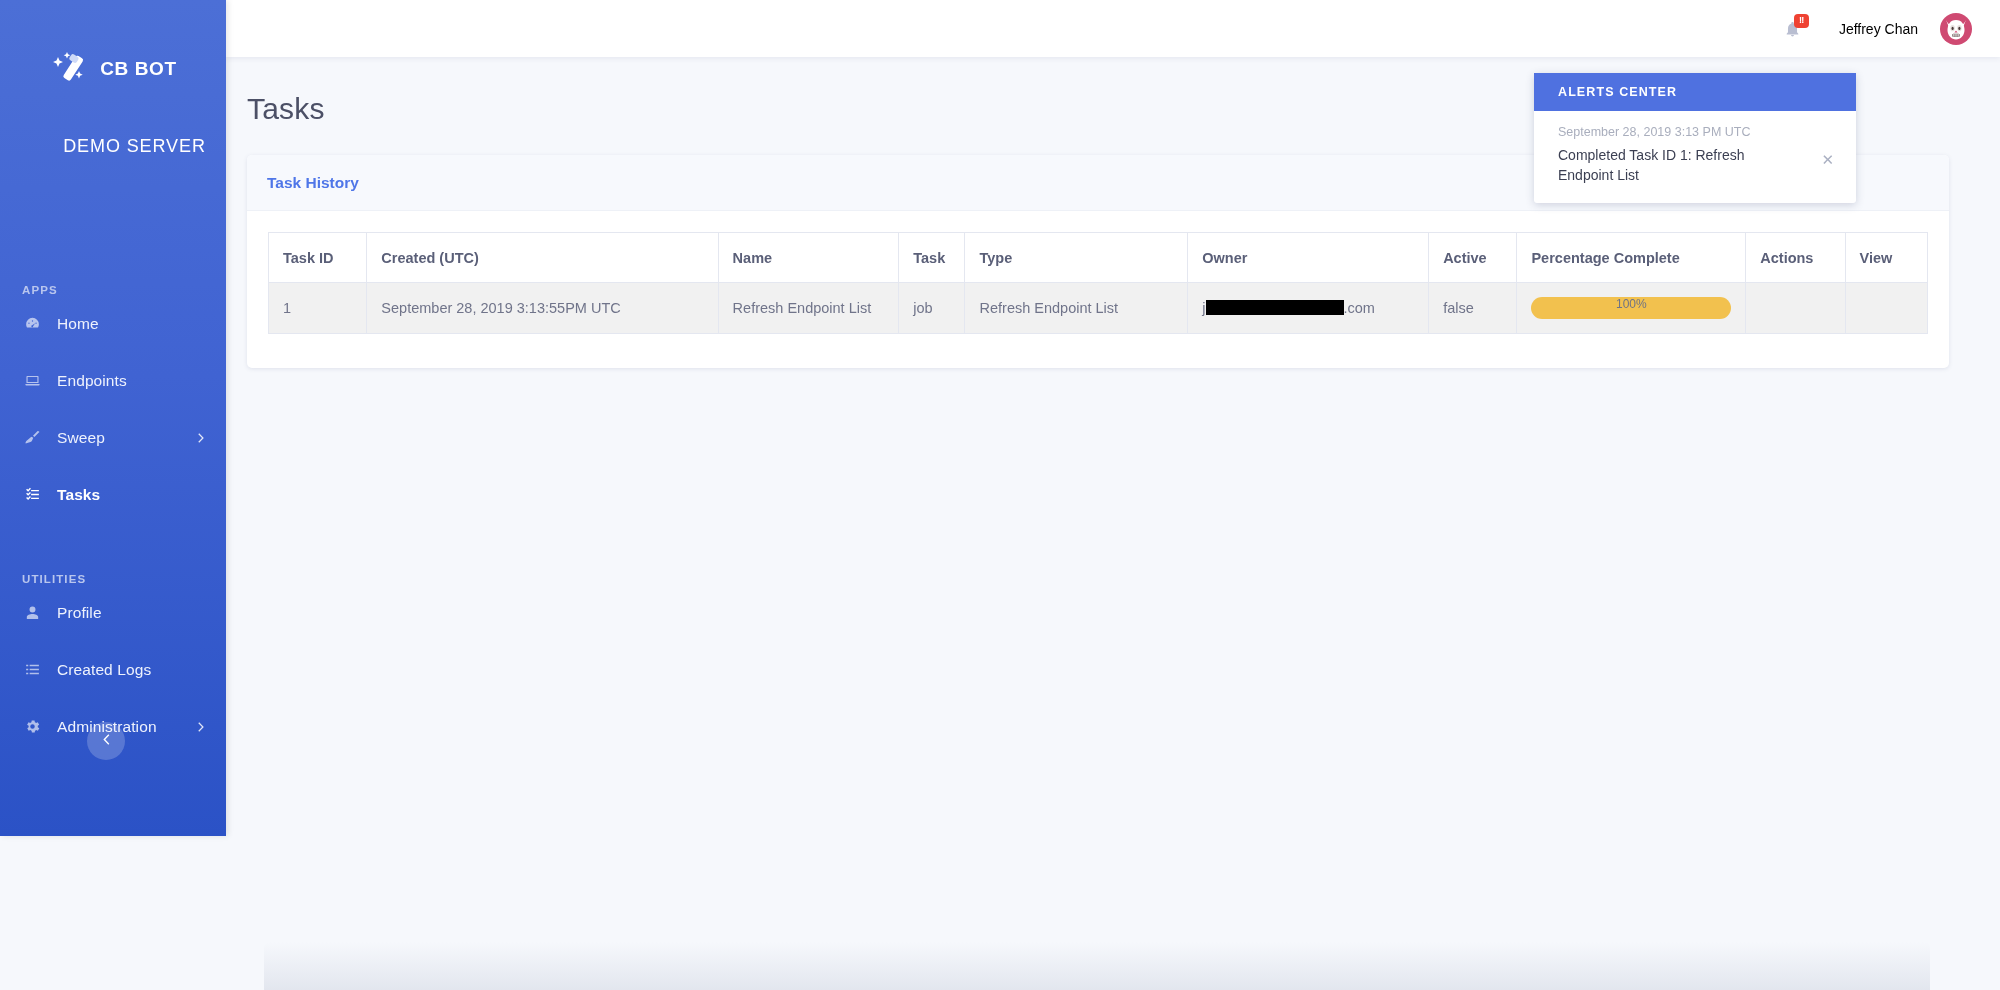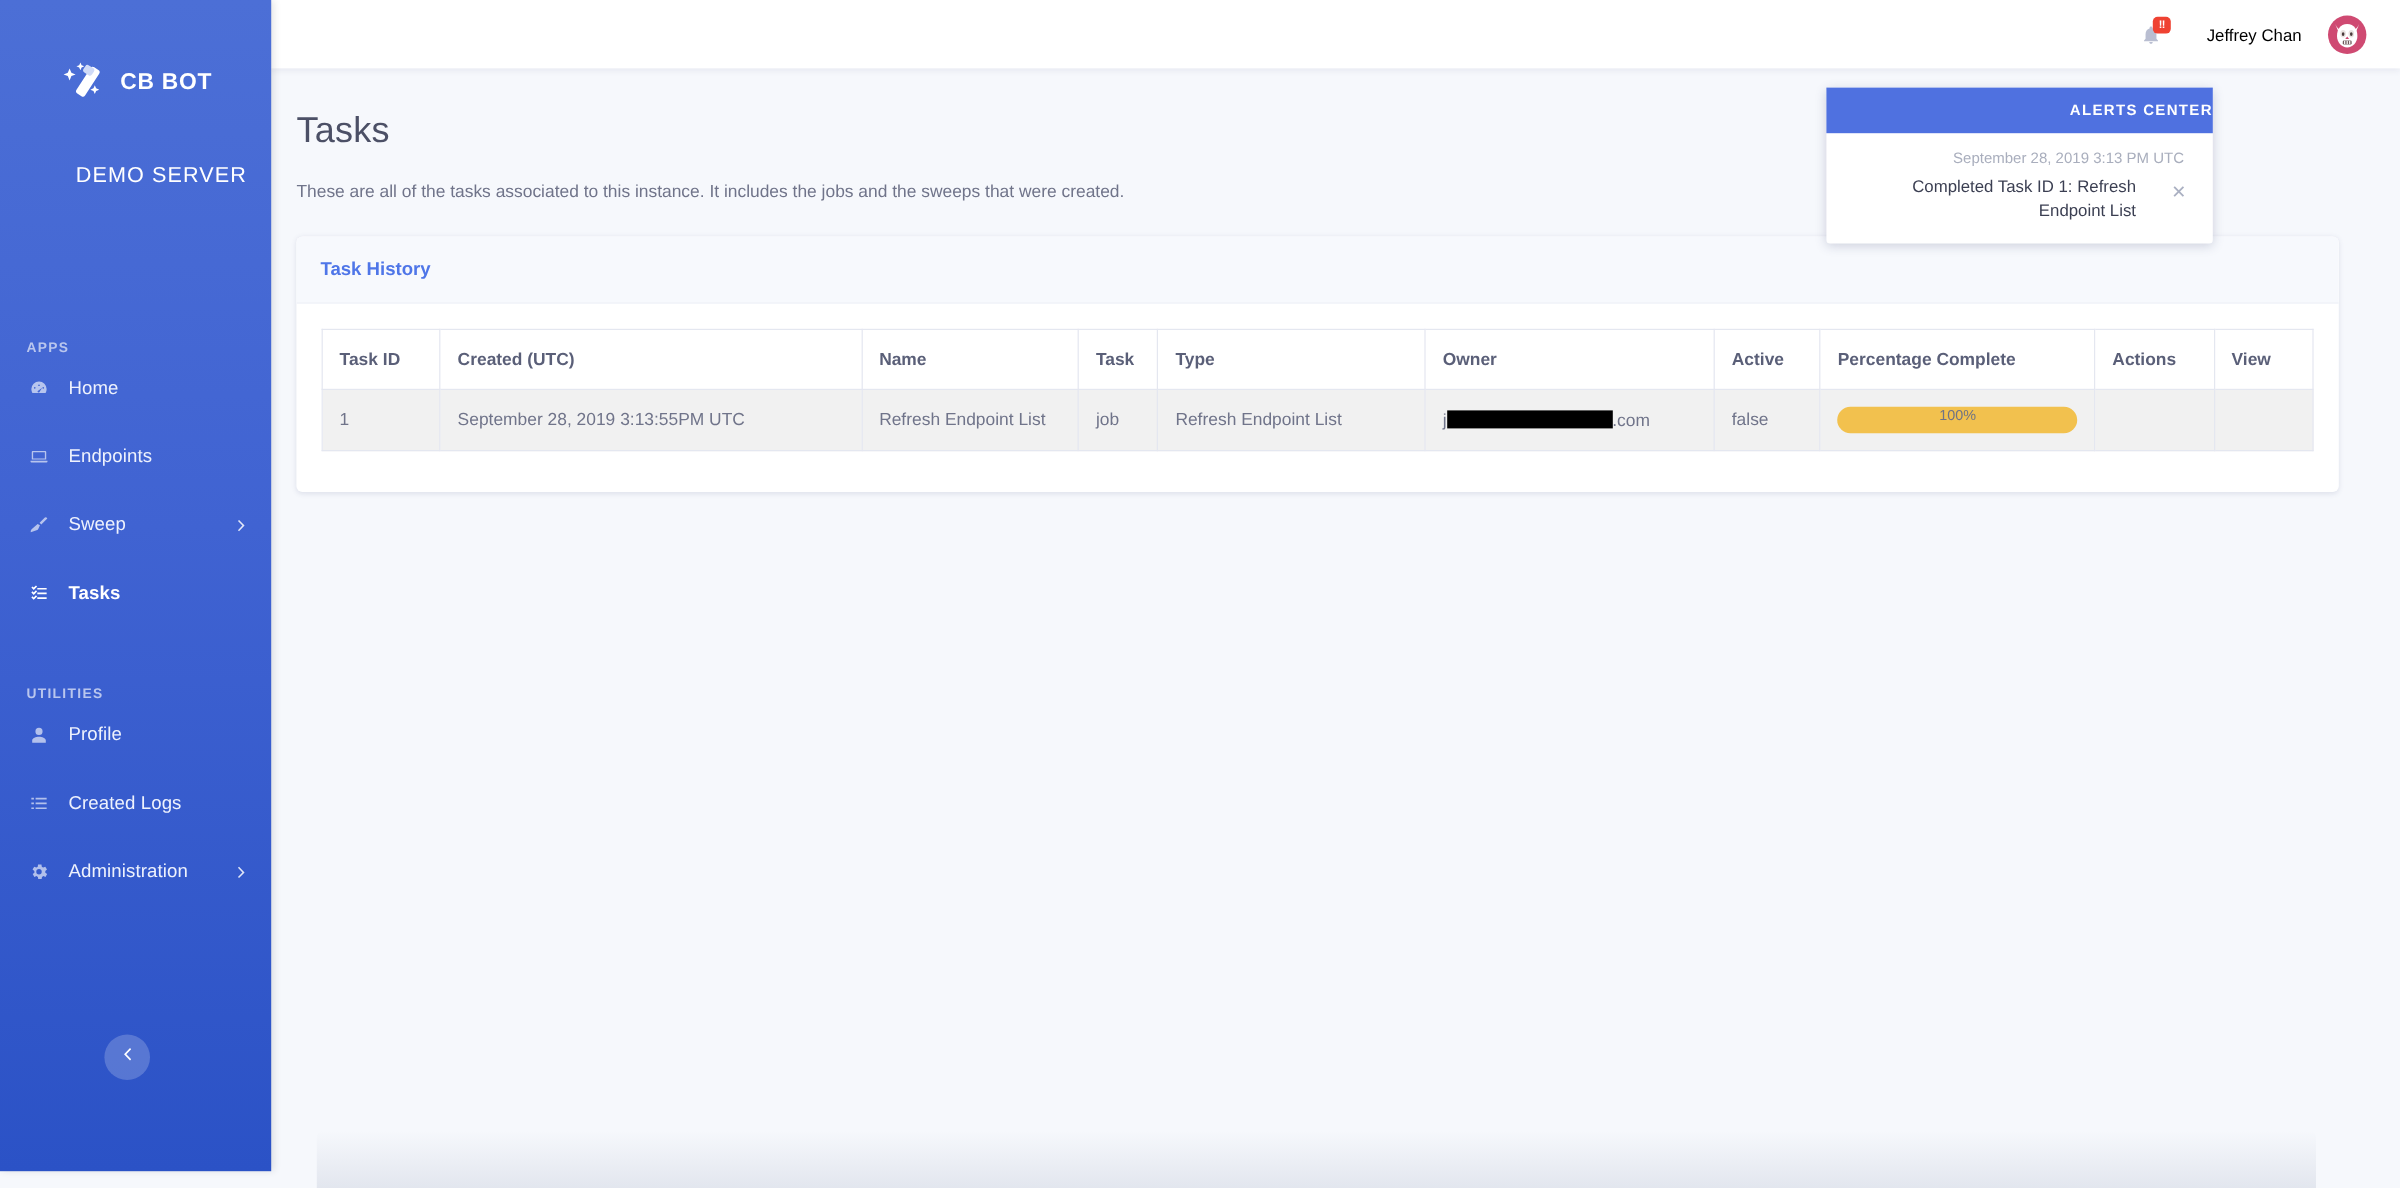--- a/index.html
+++ b/index.html
@@ -6,21 +6,21 @@
   html, body {
     width: 2000px; height: 990px;
     font-family: "Liberation Sans", sans-serif;
     background: #f6f8fc;
     overflow: hidden;
   }
   .app { position: relative; width: 2000px; height: 990px; display: flex; }
 
   
   .sidebar {
-    width: 226px; height: 976px; flex: 0 0 226px;
+    width: 226px; height: 836px; flex: 0 0 226px;
     background: linear-gradient(180deg, #4c6fd6 0%, #4063d2 45%, #2b52c6 100%);
     position: relative; z-index: 40;
     box-shadow: 2px 0 6px rgba(0,0,0,.10);
   }
   .brand { display: flex; align-items: center; justify-content: center; gap: 11px; padding-top: 49px; }
   .brand-logo { width: 40px; height: 40px; position: relative; }
   .brand-name {
     color: #ffffff; font-size: 19px; font-weight: bold; letter-spacing: .6px;
   }
   .server-name {
@@ -129,23 +129,23 @@
   }
 
   .progress {
     background: #f2c14e; border-radius: 20px; height: 22px;
     display: flex; justify-content: center;
     color: #6f7385; font-size: 12px;
   }
 
   
   .alerts {
-    position: absolute; top: 73px; right: 156px;
+    position: absolute; top: 73px; right: 144px;
     width: 322px; background: #ffffff; border-radius: 3px;
-    box-shadow: 0 2px 9px rgba(60,70,110,.22); z-index: 50; text-align: right;
+    box-shadow: 0 2px 9px rgba(60,70,110,.22); z-index: 50;
   }
   .alerts-header {
     background: #4f71e0; color: #ffffff; padding: 12px 0 12px 24px;
     font-size: 12.5px; font-weight: bold; letter-spacing: 1.1px;
   }
   .alert-item { padding: 14px 24px 18px 24px; position: relative; }
   .alert-time { color: #a9aebd; font-size: 12.5px; margin-bottom: 6px; }
   .alert-msg { color: #3b3f52; font-size: 14px; line-height: 20px; padding-right: 40px; }
   .alert-close {
     position: absolute; right: 22px; top: 40px;
@@ -298,21 +298,20 @@
             <rect x="10.4" y="18" width="1" height="2.8" fill="#ffffff"></rect>
             <rect x="12.5" y="18" width="1" height="2.8" fill="#ffffff"></rect>
             <rect x="14.6" y="18" width="1" height="2.8" fill="#ffffff"></rect>
           </svg>
         </span>
       </div>
     </header>
 
     <div class="content">
       <h1 class="page-title">Tasks</h1>
-      <p class="page-desc">These are all of the tasks associated to this instance. It includes the jobs and the sweeps that were created.</p>
 
       <section class="card">
         <div class="card-header">
           <span class="card-title">Task History</span>
         </div>
         <div class="card-body">
           <table class="tasks">
             <colgroup>
               <col class="col-taskid">
                 <col class="col-created">

